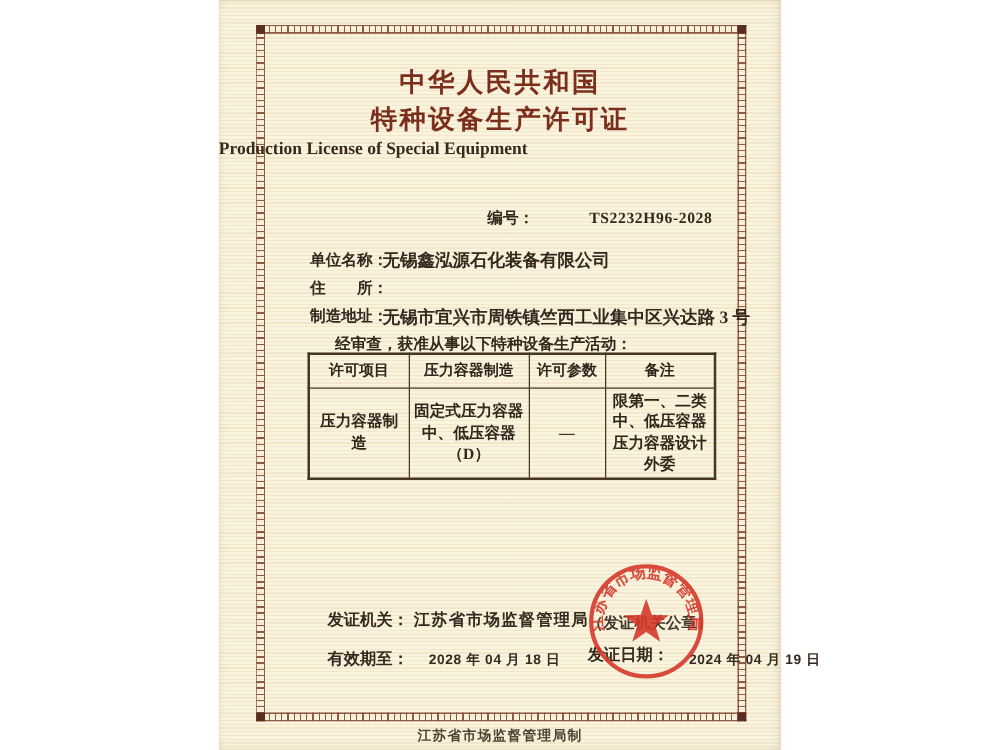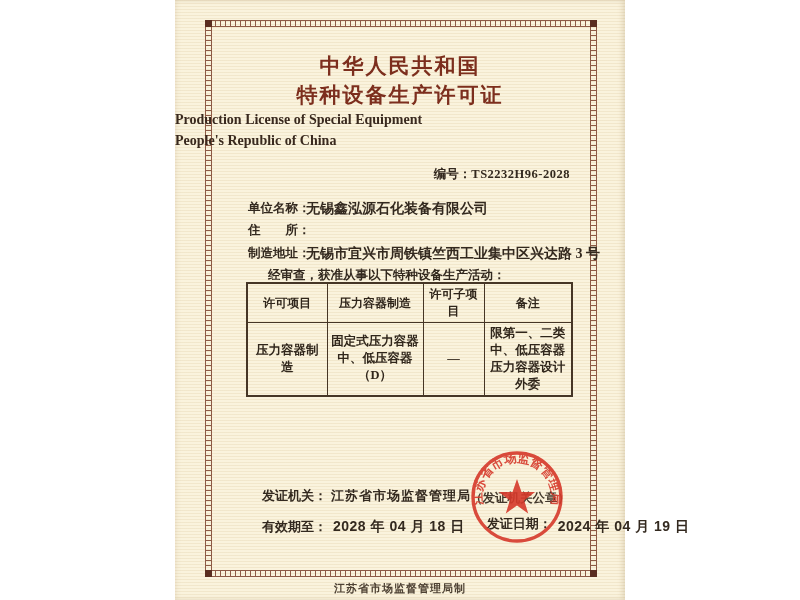--- a/index.html
+++ b/index.html
@@ -39,21 +39,21 @@
               color:#7c2e1d; font-weight:bold; font-size:21px; letter-spacing:2px; }
   .title-cn.l1 { top:52px; }
   .title-cn.l2 { top:81px; }
   .title-en { position:absolute; left:0; width:450px; 
               color:#39291e; font-weight:bold; font-size:14px; letter-spacing:0px; }
   .title-en.l1 { top:112px; }
   .title-en.l2 { top:133px; }
 
   .serial { position:absolute; left:0; top:166px; width:395px; text-align:right;
             font-size:12.5px; color:#33291f; font-weight:bold; }
-  .serial .val { font-weight:bold; letter-spacing:0.5px; }
+  .serial .val { font-weight:bold; letter-spacing:0.5px;margin-left:44px; }
 
   .field { position:absolute; left:73px; display:flex; font-size:12.5px;
            color:#33291f; font-weight:bold; white-space:nowrap; }
   .field .lbl { width:58px; flex:0 0 auto; }
   .field .val { font-size:14px; }
   .f1 { top:200px; } .f2 { top:222px; } .f3 { top:245px; }
 
   .approval { position:absolute; left:93px; top:267px; font-size:12.5px;
               color:#33291f; font-weight:bold; }
 
@@ -75,21 +75,21 @@
   .seal-note { position:absolute; left:283px; top:490px; width:124px; text-align:center;
                font-size:12.5px; color:#42382c; font-weight:bold; z-index:1; white-space:nowrap; }
 
   .seal { position:absolute; left:294px; top:449px; width:96px; height:96px;
           z-index:2; opacity:0.9; }
 
   .dates { position:absolute; left:87px; top:518px; display:flex; align-items:baseline;
            white-space:nowrap; color:#33291f; }
   .dates .lbl { font-size:13px; font-weight:bold; }
   .dates .num { font-family:"Liberation Sans","DejaVu Sans",sans-serif;
-                font-size:14px; font-weight:bold; margin-left:6px; letter-spacing:0.5px; }
+                font-size:11px; font-weight:bold; margin-left:16px; letter-spacing:0.5px; }
   .dates .lbl2 { margin-left:22px; position:relative; top:-3px; }
 
   .maker { position:absolute; left:0; top:581px; width:450px; text-align:center;
            font-size:11px; color:#4e4234; font-weight:bold; letter-spacing:1px; }
 </style>
 </head>
 <body>
 
 <div class="stage">
   <div class="paper">
@@ -101,21 +101,20 @@
       <div class="b-strip b-right"></div>
       <div class="b-corner c-tl"></div>
       <div class="b-corner c-tr"></div>
       <div class="b-corner c-bl"></div>
       <div class="b-corner c-br"></div>
     </div>
 
     <div class="title-cn l1">中华人民共和国</div>
     <div class="title-cn l2">特种设备生产许可证</div>
     <div class="title-en l1">Production License of Special Equipment</div>
-    <div class="title-en l2">People's Republic of China</div>
 
     <div class="serial">
       <span>编号：</span><span class="val">TS2232H96-2028</span>
     </div>
 
     <div class="field f1">
       <span class="lbl">单位名称：</span>
       <span class="val">无锡鑫泓源石化装备有限公司</span>
     </div>
     <div class="field f2">
@@ -132,21 +131,21 @@
       <colgroup>
           <col class="c1">
           <col class="c2">
           <col class="c3">
           <col class="c4">
         </colgroup>
       <thead>
         <tr>
           <th>许可项目</th>
           <th>压力容器制造</th>
-          <th>许可子项目</th>
+          <th>许可参数</th>
           <th>备注</th>
         </tr>
       </thead>
       <tbody>
         <tr>
           <td>压力容器制造</td>
           <td>固定式压力容器
 中、低压容器（D）</td>
           <td>—</td>
           <td>限第一、二类

